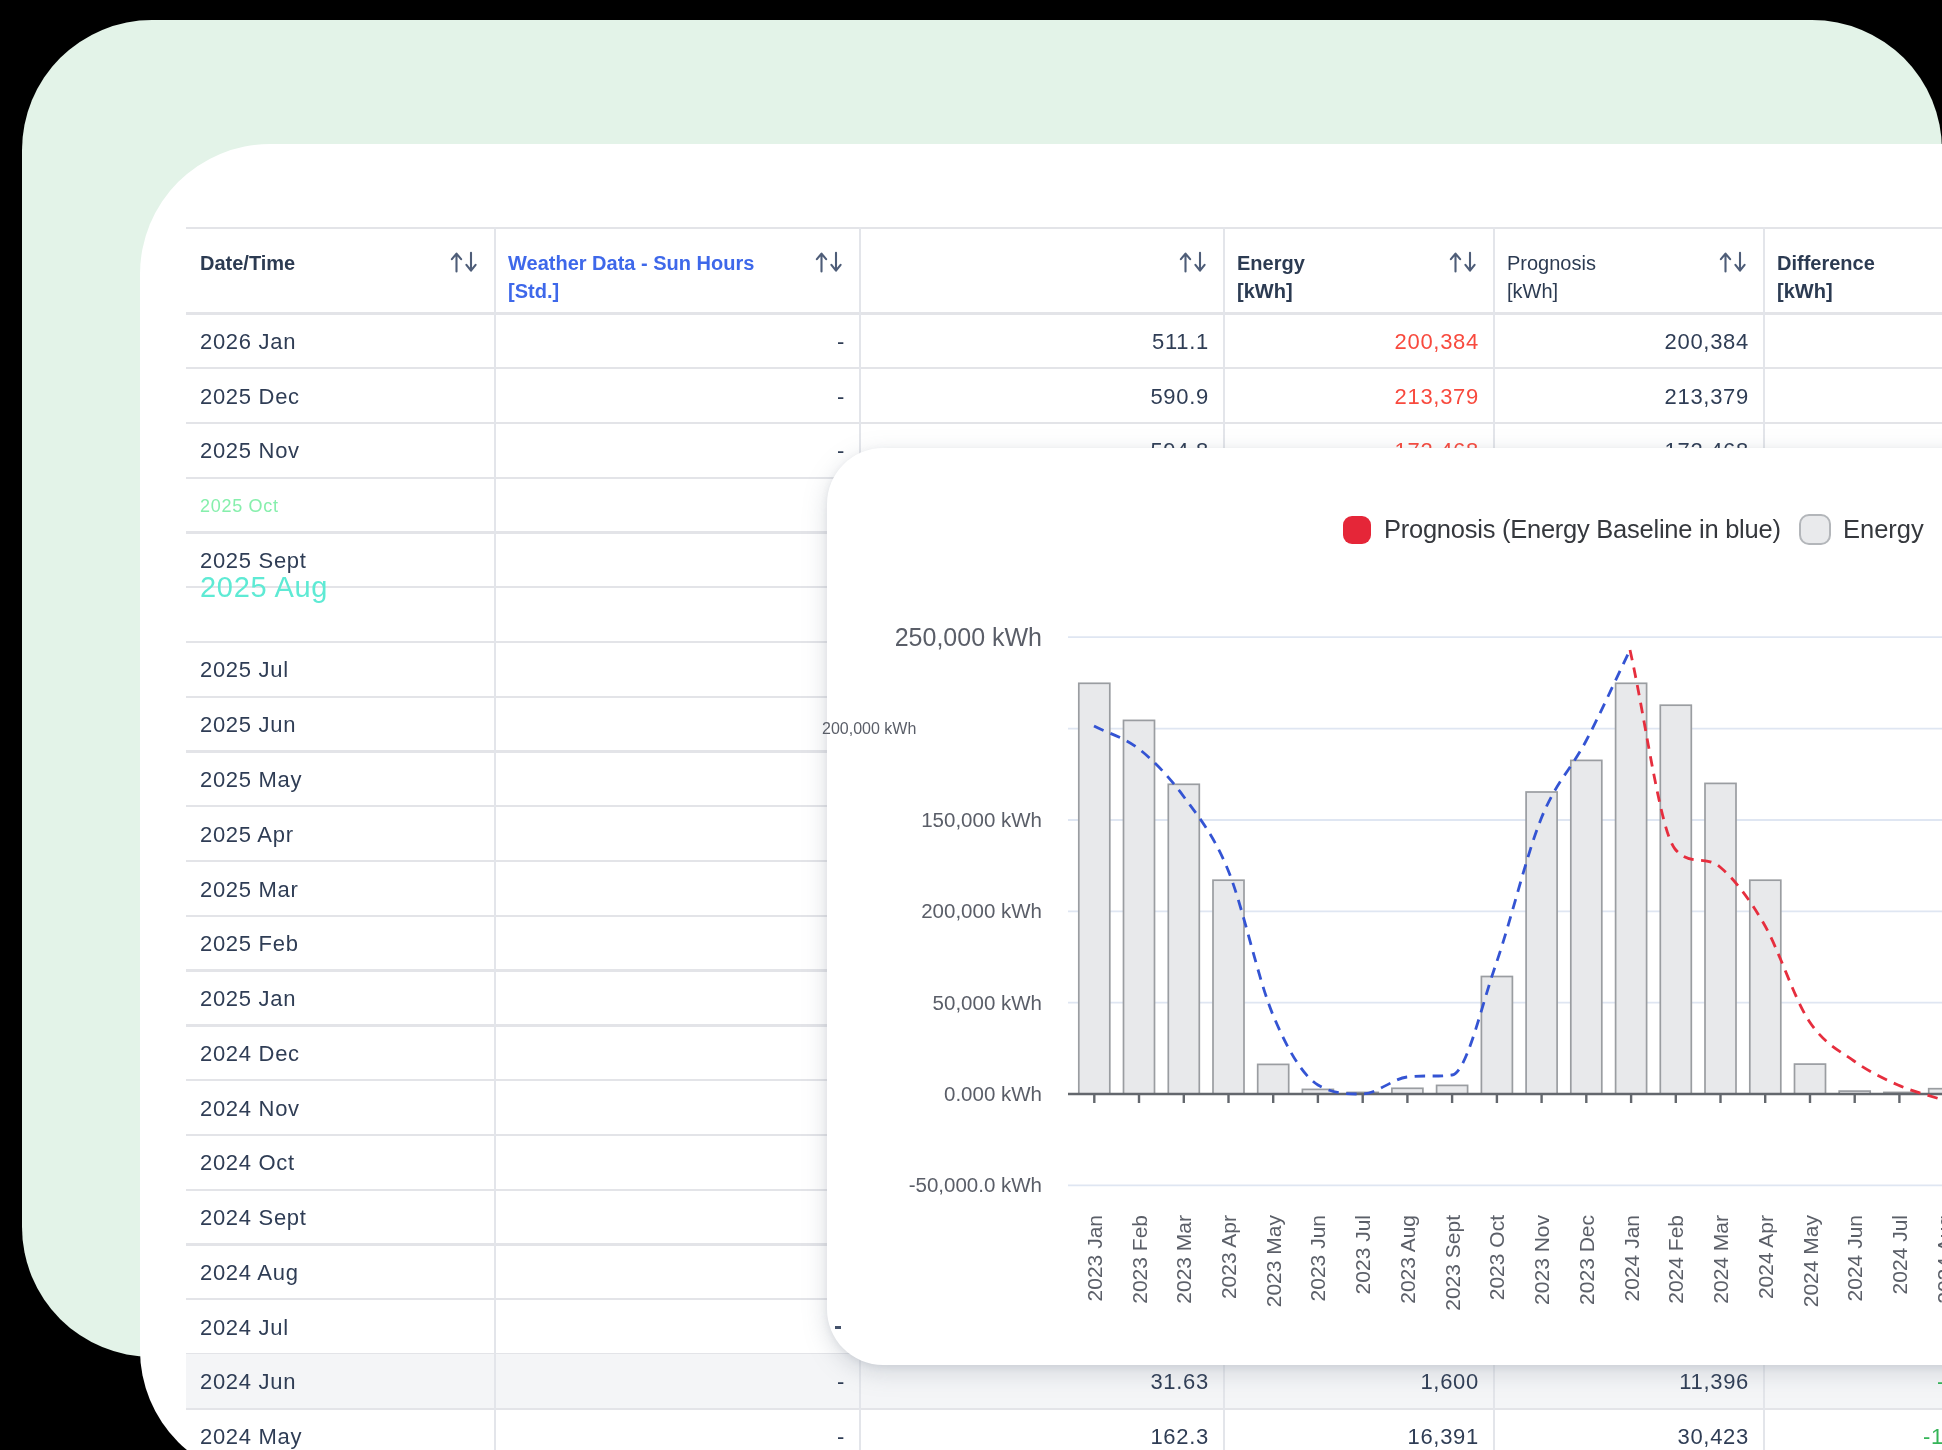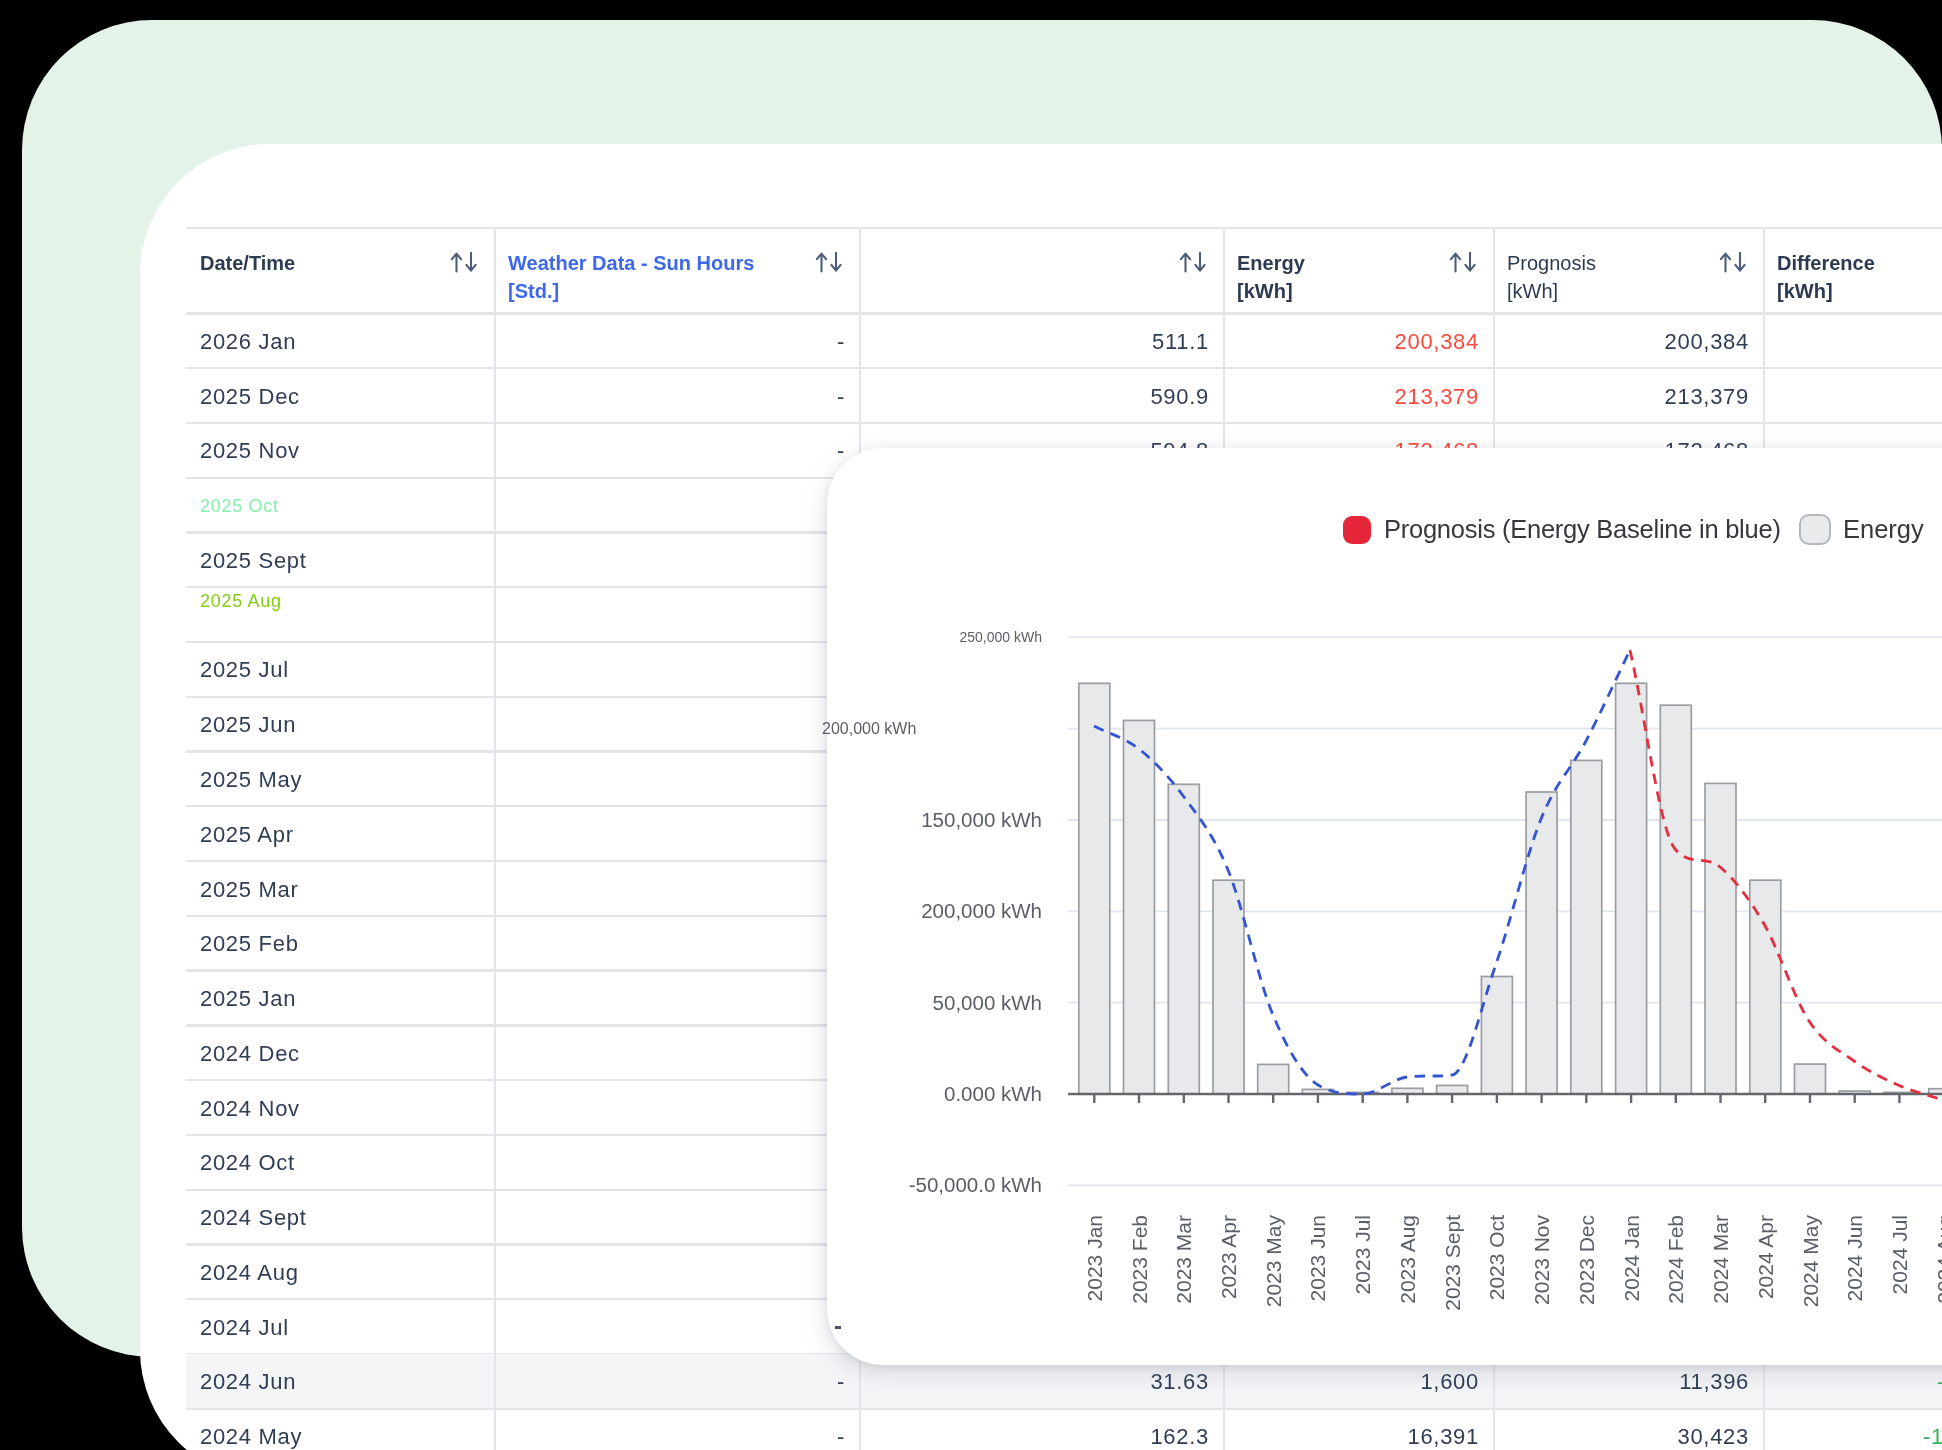--- a/index.html
+++ b/index.html
@@ -64,21 +64,21 @@
 <div style="position:absolute;left:1009px;top:437.3px;width:200px;text-align:right;font-size:22px;letter-spacing:0.7px;color:#2f3d55;line-height:28px">594.8</div>
 <div style="position:absolute;left:1279px;top:437.3px;width:200px;text-align:right;font-size:22px;letter-spacing:0.7px;color:#f84a3e;line-height:28px">172,468</div>
 <div style="position:absolute;left:1549px;top:437.3px;width:200px;text-align:right;font-size:22px;letter-spacing:0.7px;color:#2f3d55;line-height:28px">172,468</div>
 <div style="position:absolute;left:186px;top:531.3px;width:1760px;height:2.4px;background:#e3e4e8"></div>
 <div style="position:absolute;left:200px;top:492.1px;font-size:18px;letter-spacing:0.7px;color:#86efac;line-height:28px">2025 Oct</div>
 <div style="position:absolute;left:645px;top:492.1px;width:200px;text-align:right;font-size:22px;letter-spacing:0.7px;color:#2f3d55;line-height:28px">-</div>
 <div style="position:absolute;left:186px;top:586.0px;width:1760px;height:2.4px;background:#e3e4e8"></div>
 <div style="position:absolute;left:200px;top:546.9px;font-size:22px;letter-spacing:0.7px;color:#2f3d55;line-height:28px">2025 Sept</div>
 <div style="position:absolute;left:645px;top:546.9px;width:200px;text-align:right;font-size:22px;letter-spacing:0.7px;color:#2f3d55;line-height:28px">-</div>
 <div style="position:absolute;left:186px;top:640.8px;width:1760px;height:2.4px;background:#e3e4e8"></div>
-<div style="position:absolute;left:200px;top:587px;font-size:18px;letter-spacing:0.7px;color:#84cc16;line-height:28px">2025 Aug</div>
+<div style="position:absolute;left:200px;top:573px;font-size:29px;letter-spacing:0.7px;color:#5eead4;line-height:28px">2025 Aug</div>
 <div style="position:absolute;left:645px;top:601.6px;width:200px;text-align:right;font-size:22px;letter-spacing:0.7px;color:#2f3d55;line-height:28px">-</div>
 <div style="position:absolute;left:186px;top:695.6px;width:1760px;height:2.4px;background:#e3e4e8"></div>
 <div style="position:absolute;left:200px;top:656.4px;font-size:22px;letter-spacing:0.7px;color:#2f3d55;line-height:28px">2025 Jul</div>
 <div style="position:absolute;left:645px;top:656.4px;width:200px;text-align:right;font-size:22px;letter-spacing:0.7px;color:#2f3d55;line-height:28px">-</div>
 <div style="position:absolute;left:186px;top:750.4px;width:1760px;height:2.4px;background:#e3e4e8"></div>
 <div style="position:absolute;left:200px;top:711.2px;font-size:22px;letter-spacing:0.7px;color:#2f3d55;line-height:28px">2025 Jun</div>
 <div style="position:absolute;left:645px;top:711.2px;width:200px;text-align:right;font-size:22px;letter-spacing:0.7px;color:#2f3d55;line-height:28px">-</div>
 <div style="position:absolute;left:186px;top:805.1px;width:1760px;height:2.4px;background:#e3e4e8"></div>
 <div style="position:absolute;left:200px;top:765.9px;font-size:22px;letter-spacing:0.7px;color:#2f3d55;line-height:28px">2025 May</div>
 <div style="position:absolute;left:645px;top:765.9px;width:200px;text-align:right;font-size:22px;letter-spacing:0.7px;color:#2f3d55;line-height:28px">-</div>
@@ -195,21 +195,21 @@
 <text transform="translate(766.8,767) rotate(-90)" text-anchor="end" font-family="Liberation Sans, sans-serif" font-size="21" fill="#5b5f68">2023 Dec</text>
 <text transform="translate(811.6,767) rotate(-90)" text-anchor="end" font-family="Liberation Sans, sans-serif" font-size="21" fill="#5b5f68">2024 Jan</text>
 <text transform="translate(856.3,767) rotate(-90)" text-anchor="end" font-family="Liberation Sans, sans-serif" font-size="21" fill="#5b5f68">2024 Feb</text>
 <text transform="translate(901.0,767) rotate(-90)" text-anchor="end" font-family="Liberation Sans, sans-serif" font-size="21" fill="#5b5f68">2024 Mar</text>
 <text transform="translate(945.8,767) rotate(-90)" text-anchor="end" font-family="Liberation Sans, sans-serif" font-size="21" fill="#5b5f68">2024 Apr</text>
 <text transform="translate(990.5,767) rotate(-90)" text-anchor="end" font-family="Liberation Sans, sans-serif" font-size="21" fill="#5b5f68">2024 May</text>
 <text transform="translate(1035.2,767) rotate(-90)" text-anchor="end" font-family="Liberation Sans, sans-serif" font-size="21" fill="#5b5f68">2024 Jun</text>
 <text transform="translate(1079.9,767) rotate(-90)" text-anchor="end" font-family="Liberation Sans, sans-serif" font-size="21" fill="#5b5f68">2024 Jul</text>
 <text transform="translate(1124.7,767) rotate(-90)" text-anchor="end" font-family="Liberation Sans, sans-serif" font-size="21" fill="#5b5f68">2024 Aug</text>
 </svg>
-    <div style="position:absolute;right:995px;top:174.2px;width:220px;text-align:right;font-size:14px;color:#5a5e68;line-height:30px">250,000 kWh</div>
+    <div style="position:absolute;right:995px;top:174.2px;width:220px;text-align:right;font-size:25px;color:#5a5e68;line-height:30px">250,000 kWh</div>
 <div style="position:absolute;right:995px;top:265.6px;width:220px;font-size:16px;color:#5a5e68;line-height:30px">200,000 kWh</div>
 <div style="position:absolute;right:995px;top:357.0px;width:220px;text-align:right;font-size:20.5px;color:#5a5e68;line-height:30px">150,000 kWh</div>
 <div style="position:absolute;right:995px;top:448.3px;width:220px;text-align:right;font-size:20.5px;color:#5a5e68;line-height:30px">200,000 kWh</div>
 <div style="position:absolute;right:995px;top:539.6px;width:220px;text-align:right;font-size:20.5px;color:#5a5e68;line-height:30px">50,000 kWh</div>
 <div style="position:absolute;right:995px;top:631.0px;width:220px;text-align:right;font-size:20.5px;color:#5a5e68;line-height:30px">0.000 kWh</div>
 <div style="position:absolute;right:995px;top:722.3px;width:220px;text-align:right;font-size:20.5px;color:#5a5e68;line-height:30px">-50,000.0 kWh</div>
     <div style="position:absolute;left:516px;top:67.5px;width:28px;height:28px;background:#e52638;border-radius:9px"></div>
     <div style="position:absolute;left:557px;top:66px;font-size:25.5px;letter-spacing:-0.25px;color:#35383d;line-height:30px">Prognosis (Energy Baseline in blue)</div>
     <div style="position:absolute;left:972px;top:65.5px;width:27.5px;height:27.5px;background:#e9eaec;border:2.75px solid #b3b6ba;border-radius:10px;box-sizing:content-box"></div>
     <div style="position:absolute;left:1016px;top:66px;font-size:25.5px;color:#35383d;line-height:30px">Energy</div>

